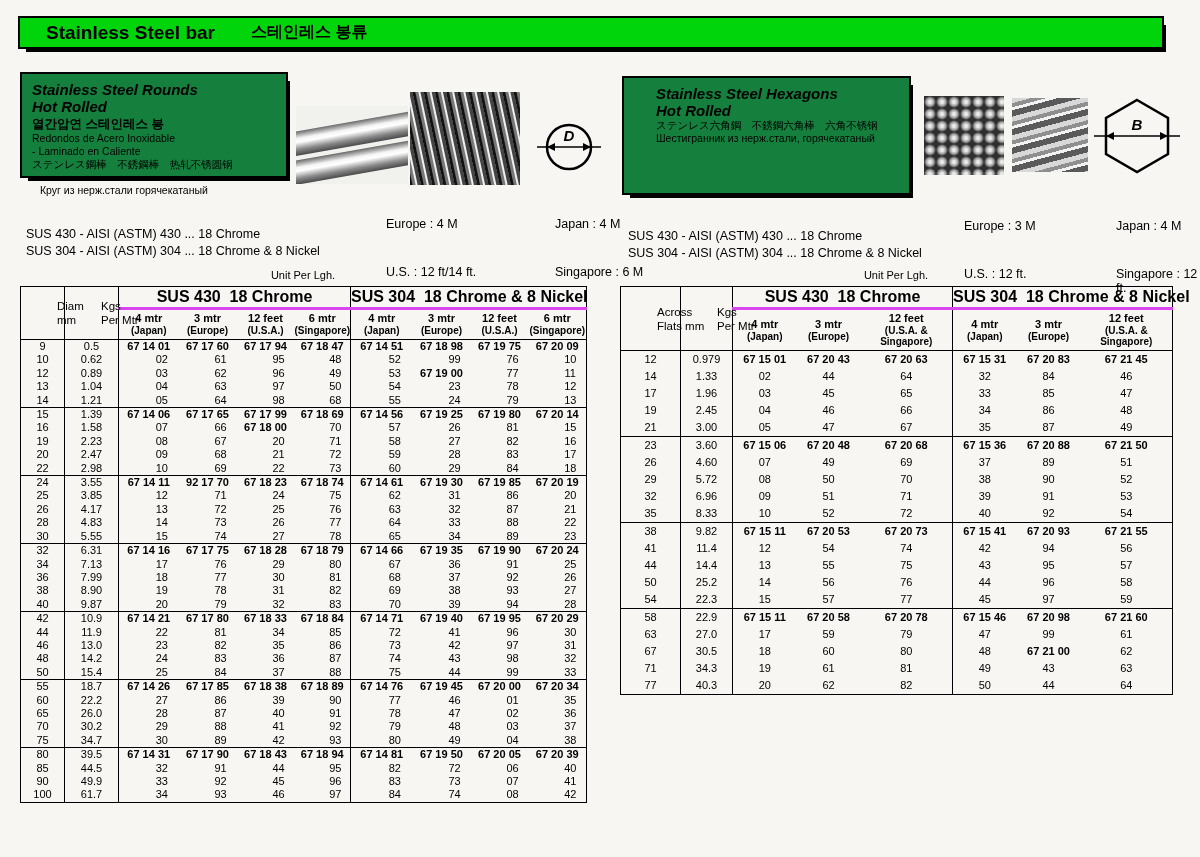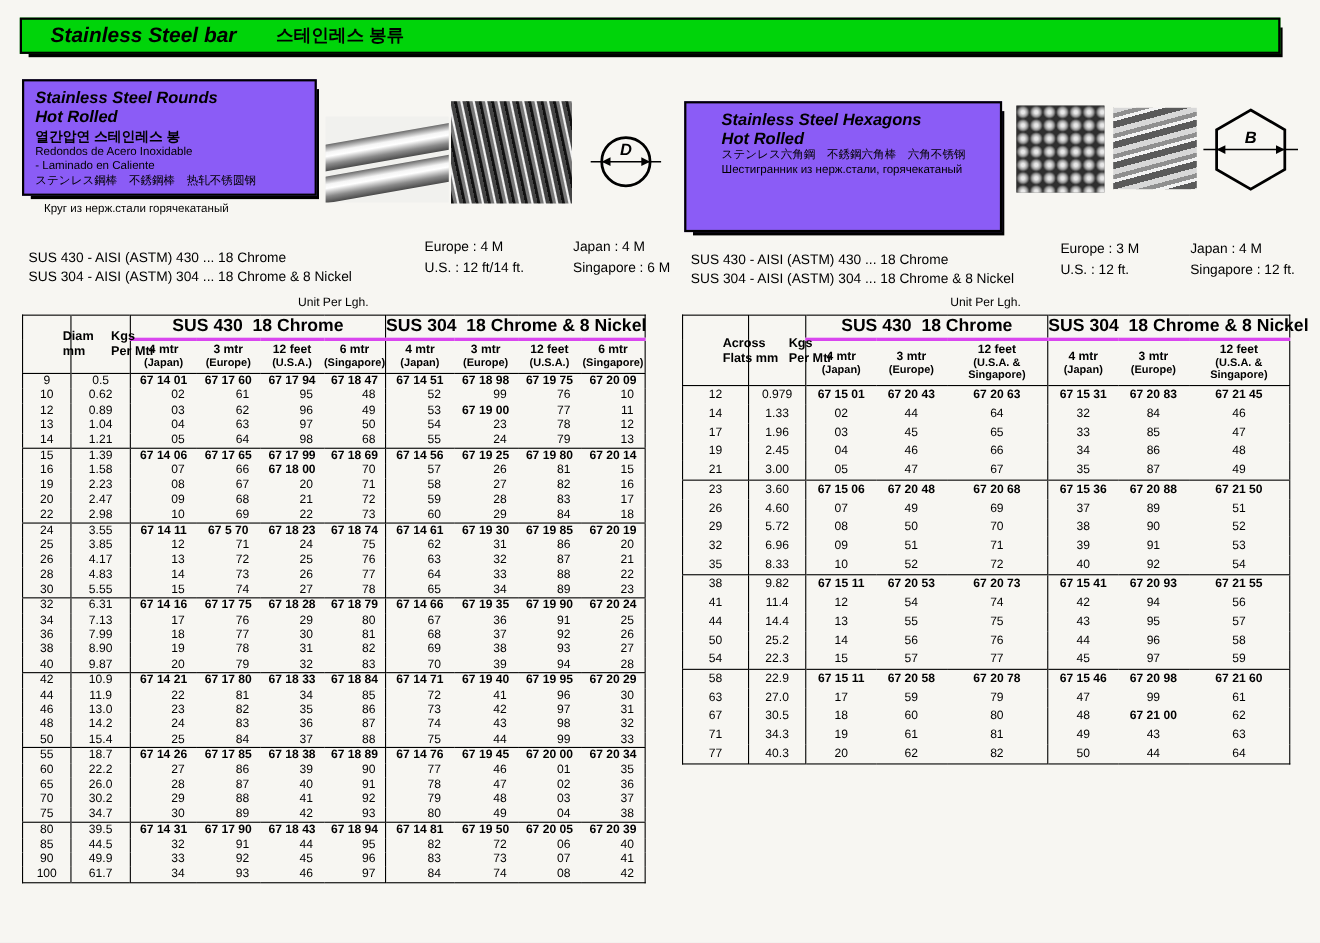--- a/index.html
+++ b/index.html
@@ -3,28 +3,28 @@
 <meta charset="utf-8">
 <style>
   body { margin:0; background:#e8e6e1; }
   .page { position:relative; width:1200px; height:857px; background:#f7f6f2;
           font-family:"Liberation Sans", sans-serif; color:#000; overflow:hidden; }
 
   
   .banner { position:absolute; left:18px; top:16px; width:1146px; height:33px;
             background:#00d40a; border:2px solid #000; box-shadow:5px 6px 0 -3px #000;
             display:flex; align-items:center; gap:36px; padding-left:26px; box-sizing:border-box; }
-  .b-en { font-size:19px; font-weight:bold; font-style:italic; }
+  .b-en { font-size:19px; font-weight:bold; }
   .b-kr { font-size:16px; font-weight:bold; }
 
   
-  .infobox { position:absolute; background:#8b5cf6; border:2px solid #000;
+  .infobox { position:absolute; background:#15803d; border:2px solid #000;
              box-shadow:5px 6px 0 -3px #000; box-sizing:border-box; padding:7px 10px 4px; }
   #rounds-box { left:20px; top:72px; width:268px; height:106px; }
-  #hex-box    { left:622px; top:92px; width:289px; height:119px;padding-left:32px; }
+  #hex-box    { left:622px; top:76px; width:289px; height:119px;padding-left:32px; }
   .bx-t  { font-size:15px; font-weight:bold; font-style:italic; line-height:17px; }
   .bx-kr { font-size:12.5px; font-weight:bold; line-height:16px; margin-top:1px; }
   .bx-sm { font-size:10.5px; line-height:13px; }
   .russian-caption { position:absolute; left:40px; top:184px; font-size:10.5px; }
 
   
   .photo { position:absolute; overflow:hidden; }
   #rounds-render { left:296px; top:106px; width:112px; height:78px; background:#f1f1ee; }
   #rounds-render .cyl { position:absolute; height:24px; width:150px; border-radius:12px;
       background:linear-gradient(#6a6a6a,#f5f5f5 30%,#ffffff 45%,#8a8a8a 75%,#4a4a4a); }
@@ -38,36 +38,36 @@
       background:repeating-linear-gradient(165deg,#d8d8d8 0 5px,#8f8f8f 5px 9px,#f2f2f2 9px 12px,#5a5a5a 12px 18px); }
 
   .diagram { position:absolute; }
   #d-diagram { left:536px; top:110px; width:66px; height:66px; }
   #b-diagram { left:1092px; top:92px; width:90px; height:90px; }
 
   
   .specs { position:absolute; font-size:12.5px; line-height:17px; }
   #rounds-specs { left:26px; top:226px; }
   #hex-specs    { left:628px; top:228px; }
-  .lengths { position:absolute; display:grid; row-gap:5px; font-size:12.5px; }
+  .lengths { position:absolute; display:grid; row-gap:5px; font-size:12.5px;gap:34px; }
   #rounds-lengths { left:386px; top:217px; grid-template-columns:135px auto; }
   #hex-lengths    { left:964px; top:219px; grid-template-columns:118px auto; }
   .unit { position:absolute; font-size:11px; text-align:center; }
   #rounds-unit { left:20px;  top:269px; width:566px; }
   #hex-unit    { left:620px; top:269px; width:552px; }
 
   
   .tbl { position:absolute; border-collapse:collapse; table-layout:fixed; border:1px solid #000; }
   #rounds-table { left:20px;  top:286px; width:566px; }
   #hex-table    { left:620px; top:286px; width:552px; }
   .tbl th, .tbl td { padding:0; text-align:center; white-space:nowrap; }
   .tbl .v { border-left:1px solid #000; }
   .tbl thead .section { border-bottom:3px solid #d946ef; font-size:16px; font-weight:bold;
                         white-space:pre; height:20px; vertical-align:middle; }
-  .tbl thead .corner div { font-size:11.5px; font-weight:bold; line-height:14px;margin-left:36px; }
+  .tbl thead .corner div { font-size:11.5px; font-weight:normal; line-height:14px;margin-left:36px; }
   .tbl thead .sub { font-weight:bold; vertical-align:middle; padding:2px 0 3px; }
   .tbl thead .sub div { font-size:10px; line-height:11px; }
   .tbl thead .sub div:first-child { font-size:11px; line-height:13px; }
   .tbl tbody { border-top:1px solid #000; }
   .tbl tbody td { font-size:11px; }
   #rounds-table tbody td { line-height:13.4px; }
   #hex-table tbody td { line-height:13px; padding:2px 0; }
   .tbl td.full { font-weight:bold; }
   .tbl td.s { padding-left:26px; }
 </style>
@@ -302,21 +302,21 @@
           <td class="s">29</td>
           <td class="s">84</td>
           <td class="s">18</td>
         </tr>
       </tbody>
       <tbody class="grp">
         <tr>
           <td class="">24</td>
           <td class="v">3.55</td>
           <td class="v full">67 14 11</td>
-          <td class="full">67 5 70</td>
+          <td class="full">92 17 70</td>
           <td class="full">67 18 23</td>
           <td class="full">67 18 74</td>
           <td class="v full">67 14 61</td>
           <td class="full">67 19 30</td>
           <td class="full">67 19 85</td>
           <td class="full">67 20 19</td>
         </tr>
         <tr>
           <td class="">25</td>
           <td class="v">3.85</td>

